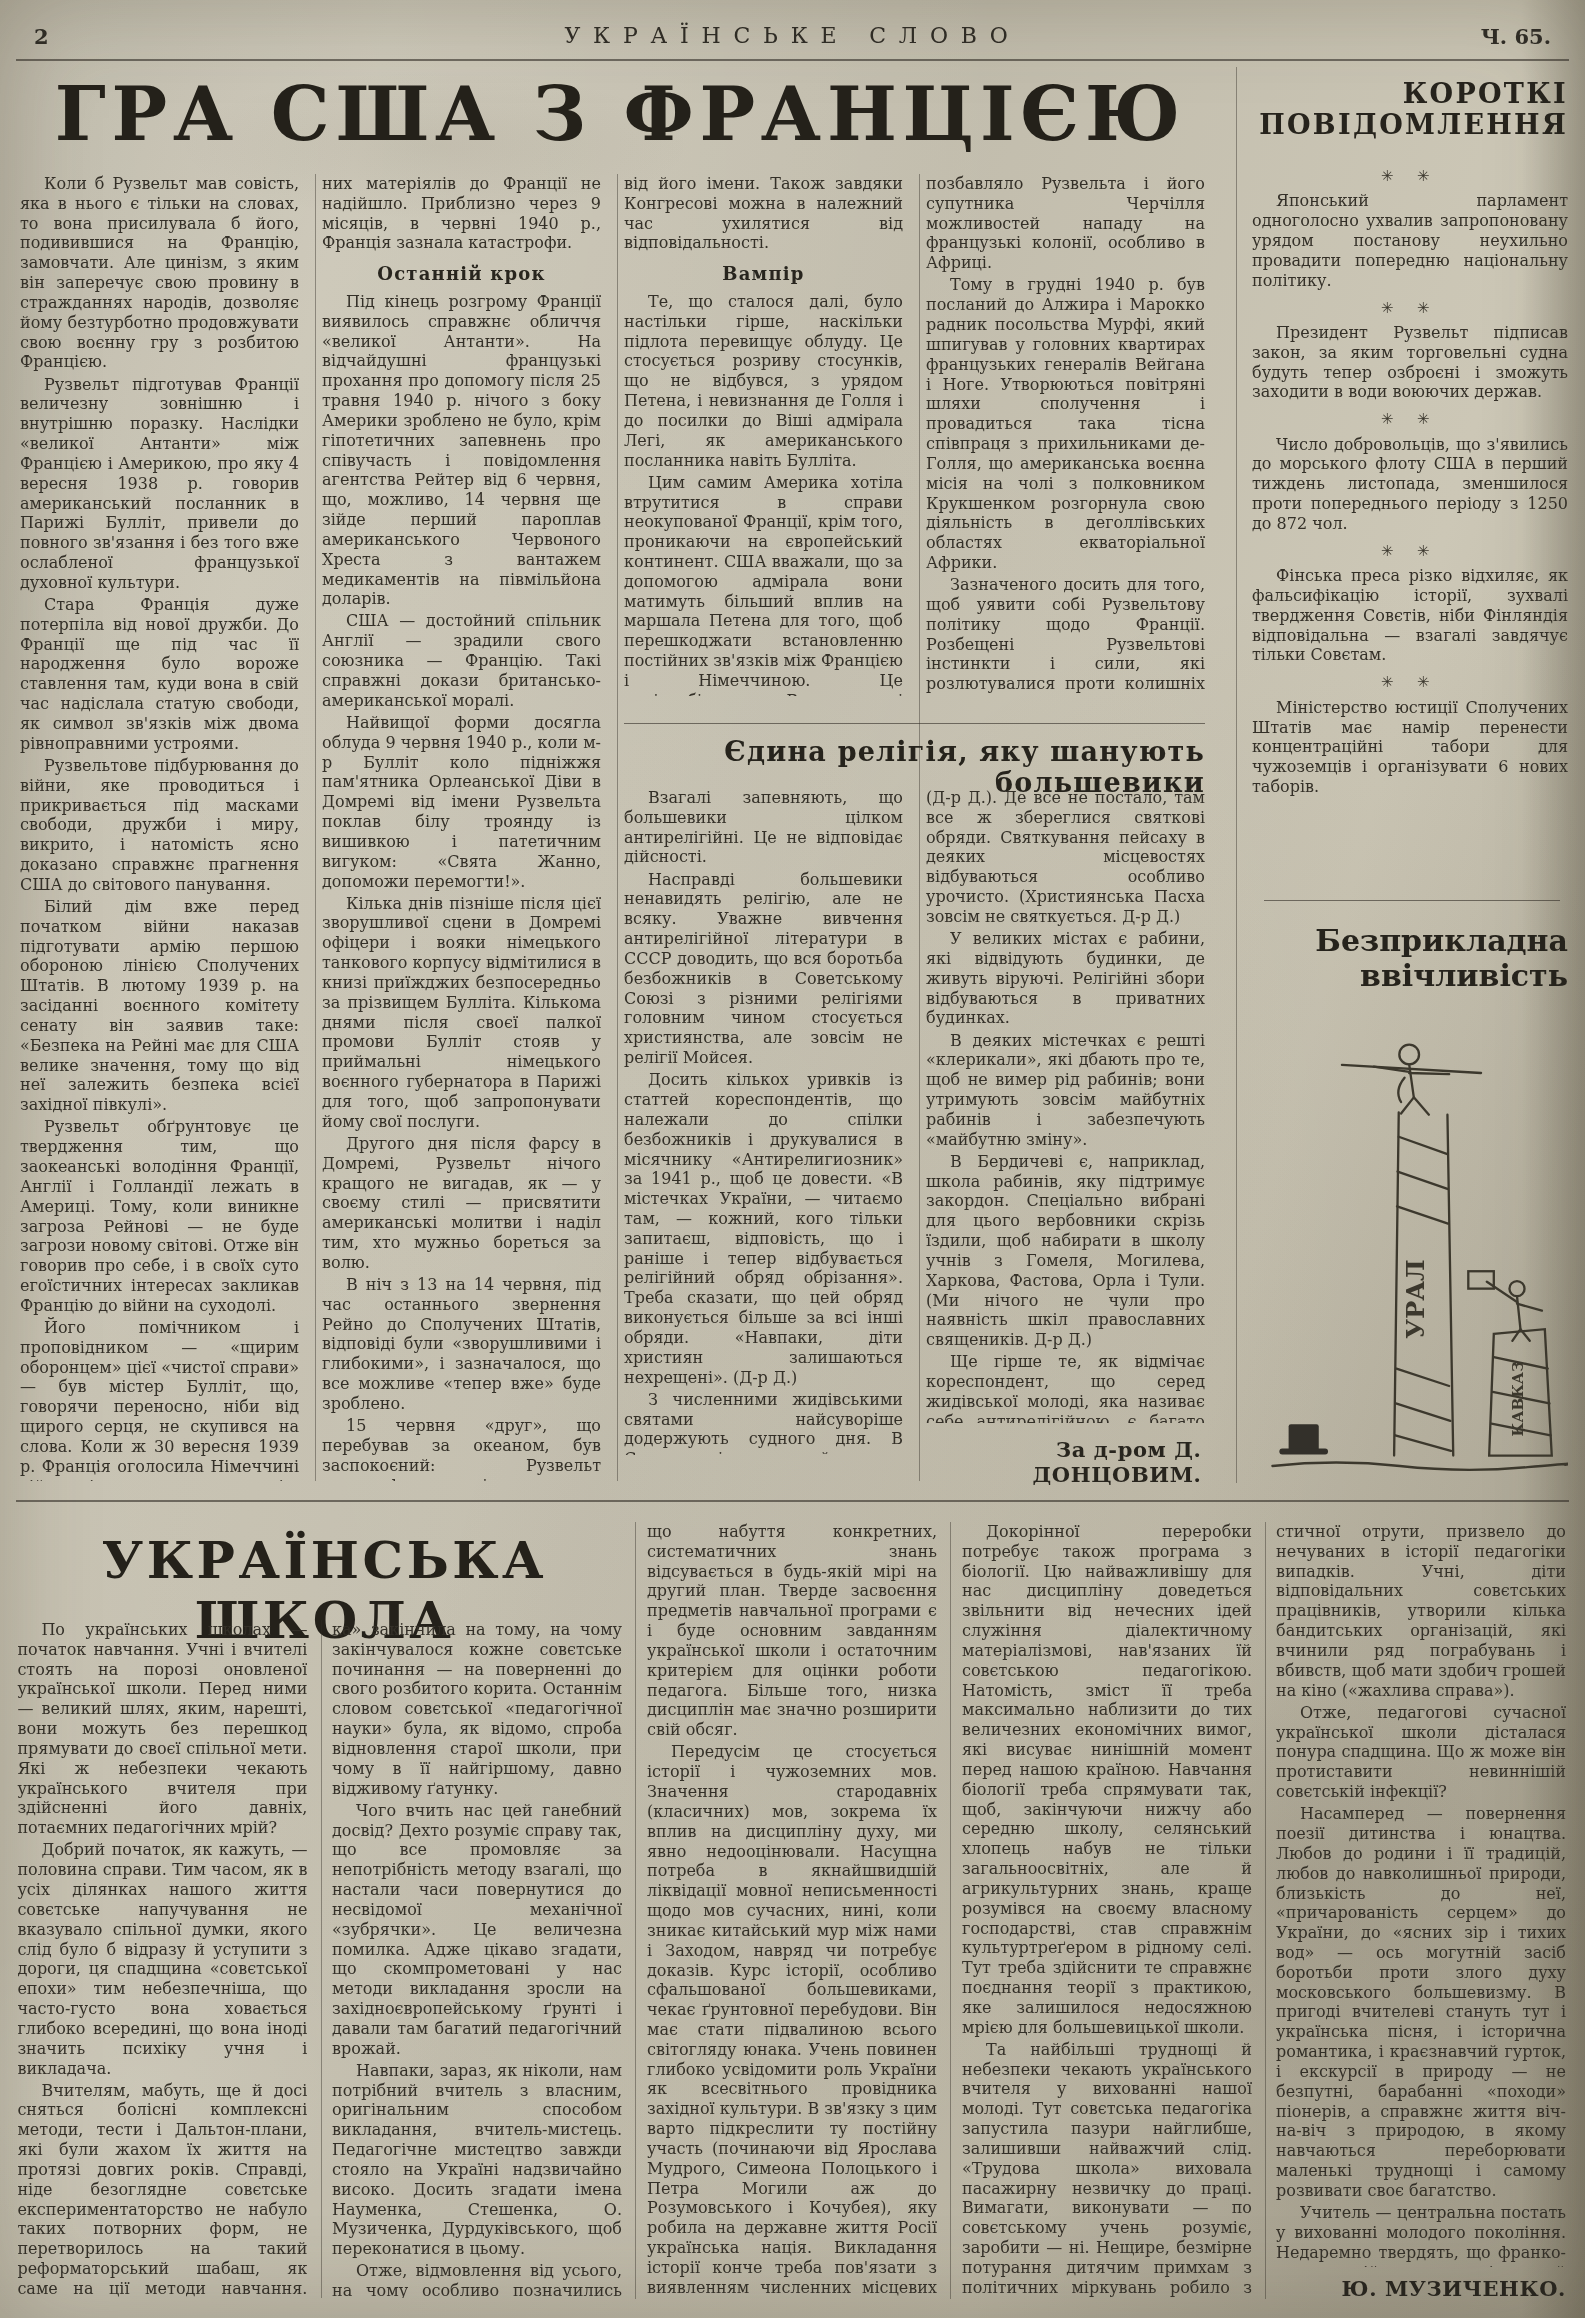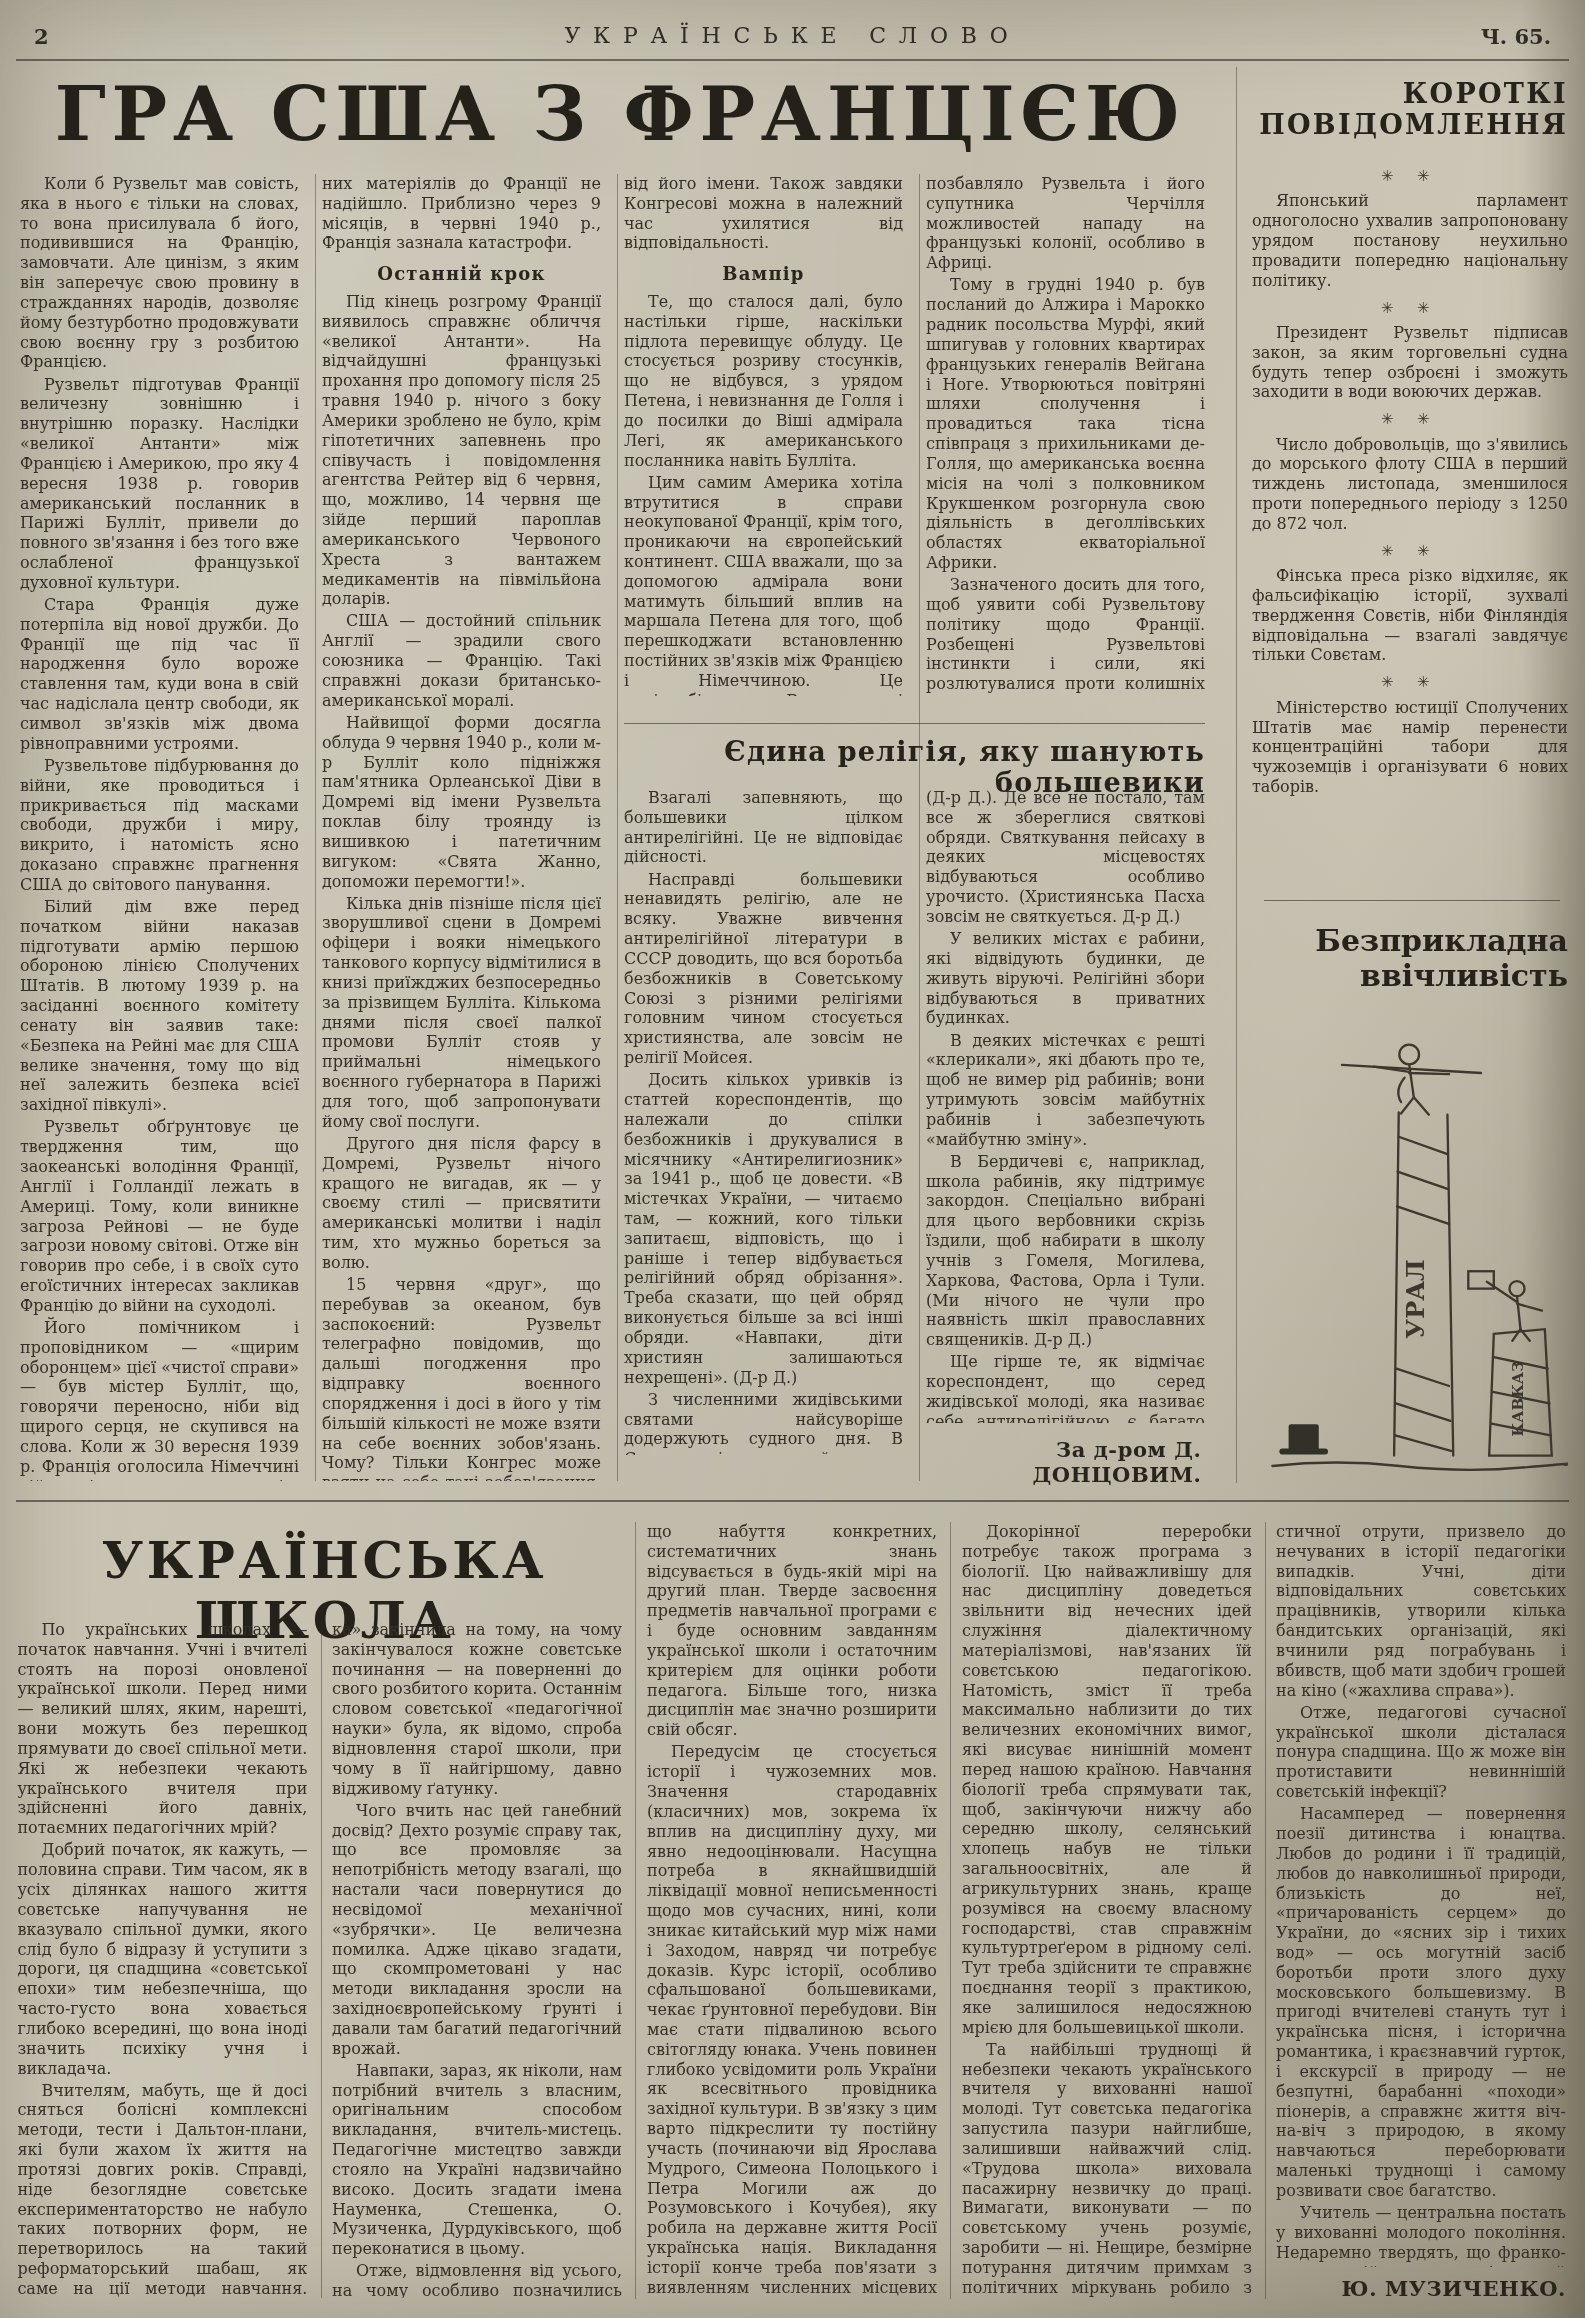--- a/index.html
+++ b/index.html
@@ -41,39 +41,40 @@
   <div class="abs" style="left:0;right:0;top:23px;text-align:center;font-size:22px;font-weight:400;letter-spacing:12.8px">УКРАЇНСЬКЕ СЛОВО</div>
   <div class="abs" style="right:34px;top:24px;font-size:21px;font-weight:700">Ч. 65.</div>
   <div class="hrule" style="left:16px;right:16px;top:59px"></div>
 
   <div class="headline-xl" style="left:17.4px;width:1206px;top:71px;font-size:74px;letter-spacing:5.8px">ГРА США З ФРАНЦІЄЮ</div>
 
   <div class="col" style="left:20px;top:174px;width:279px;height:1307px">
     <div class="seg">
         <p>Коли б Рузвельт мав совість, яка в нього є тільки на словах, то вона присилувала б його, подивившися на Францію, замовчати. Але цинізм, з яким він заперечує свою провину в стражданнях народів, дозволяє йому безтурботно продовжувати свою воєнну гру з розбитою Францією.</p>
         <p>Рузвельт підготував Франції величезну зовнішню і внутрішню поразку. Наслідки «великої Антанти» між Францією і Америкою, про яку 4 вересня 1938 р. говорив американський посланник в Парижі Булліт, привели до повного зв'язання і без того вже ослабленої французької духовної культури.</p>
-        <p>Стара Франція дуже потерпіла від нової дружби. До Франції ще під час її народження було вороже ставлення там, куди вона в свій час надіслала центр свободи, як символ зв'язків між двома рівноправними устроями.</p>
+        <p>Стара Франція дуже потерпіла від нової дружби. До Франції ще під час її народження було вороже ставлення там, куди вона в свій час надіслала статую свободи, як символ зв'язків між двома рівноправними устроями.</p>
         <p>Рузвельтове підбурювання до війни, яке проводиться і прикривається під масками свободи, дружби і миру, викрито, і натомість ясно доказано справжнє прагнення США до світового панування.</p>
         <p>Білий дім вже перед початком війни наказав підготувати армію першою обороною лінією Сполучених Штатів. В лютому 1939 р. на засіданні воєнного комітету сенату він заявив таке: «Безпека на Рейні має для США велике значення, тому що від неї залежить безпека всієї західної півкулі».</p>
         <p>Рузвельт обґрунтовує це твердження тим, що заокеанські володіння Франції, Англії і Голландії лежать в Америці. Тому, коли виникне загроза Рейнові — не буде загрози новому світові. Отже він говорив про себе, і в своїх суто егоїстичних інтересах закликав Францію до війни на суходолі.</p>
         <p>Його помічником і проповідником — «щирим оборонцем» цієї «чистої справи» — був містер Булліт, що, говорячи переносно, ніби від щирого серця, не скупився на слова. Коли ж 30 вересня 1939 р. Франція оголосила Німеччині війну і почалася трагедія, Рузвельт і Булліт тільки підтримували далі поглиблення цієї трагедії.</p>
       </div>
   </div>
 
   <div class="col" style="left:322px;top:174px;width:279px;height:1307px">
     <div class="seg continues">
         <p>них матеріялів до Франції не надійшло. Приблизно через 9 місяців, в червні 1940 р., Франція зазнала катастрофи.</p>
       </div>
     <h3 class="subhead">Останній крок</h3>
     <div class="seg">
         <p>Під кінець розгрому Франції виявилось справжнє обличчя «великої Антанти». На відчайдушні французькі прохання про допомогу після 25 травня 1940 р. нічого з боку Америки зроблено не було, крім гіпотетичних запевнень про співучасть і повідомлення агентства Рейтер від 6 червня, що, можливо, 14 червня ще зійде перший пароплав американського Червоного Хреста з вантажем медикаментів на півмільйона доларів.</p>
         <p>США — достойний спільник Англії — зрадили свого союзника — Францію. Такі справжні докази британсько-американської моралі.</p>
         <p>Найвищої форми досягла облуда 9 червня 1940 р., коли м-р Булліт коло підніжжя пам'ятника Орлеанської Діви в Домремі від імени Рузвельта поклав білу троянду із вишивкою і патетичним вигуком: «Свята Жанно, допоможи перемогти!».</p>
         <p>Кілька днів пізніше після цієї зворушливої сцени в Домремі офіцери і вояки німецького танкового корпусу відмітилися в книзі приїжджих безпосередньо за прізвищем Булліта. Кількома днями після своєї палкої промови Булліт стояв у приймальні німецького воєнного губернатора в Парижі для того, щоб запропонувати йому свої послуги.</p>
         <p>Другого дня після фарсу в Домремі, Рузвельт нічого кращого не вигадав, як — у своєму стилі — присвятити американські молитви і наділ тим, хто мужньо бореться за волю.</p>
+        <p>В ніч з 13 на 14 червня, під час останнього звернення Рейно до Сполучених Штатів, відповіді були «зворушливими і глибокими», і зазначалося, що все можливе «тепер вже» буде зроблено.</p>
         <p>15 червня «друг», що перебував за океаном, був заспокоєний: Рузвельт телеграфно повідомив, що дальші погодження про відправку воєнного спорядження і досі в його у тім більшій кількості не може взяти на себе воєнних зобов'язань. Чому? Тільки Конгрес може взяти на себе такі зобов'язання. Як добре в даному разі, що можна обдурювати і Конгрес, і інших</p>
       </div>
   </div>
 
   <div class="col" style="left:624px;top:174px;width:279px;height:522px">
     <div class="seg continues">
         <p>від його імени. Також завдяки Конгресові можна в належний час ухилятися від відповідальності.</p>
       </div>
     <h3 class="subhead">Вампір</h3>
     <div class="seg">

